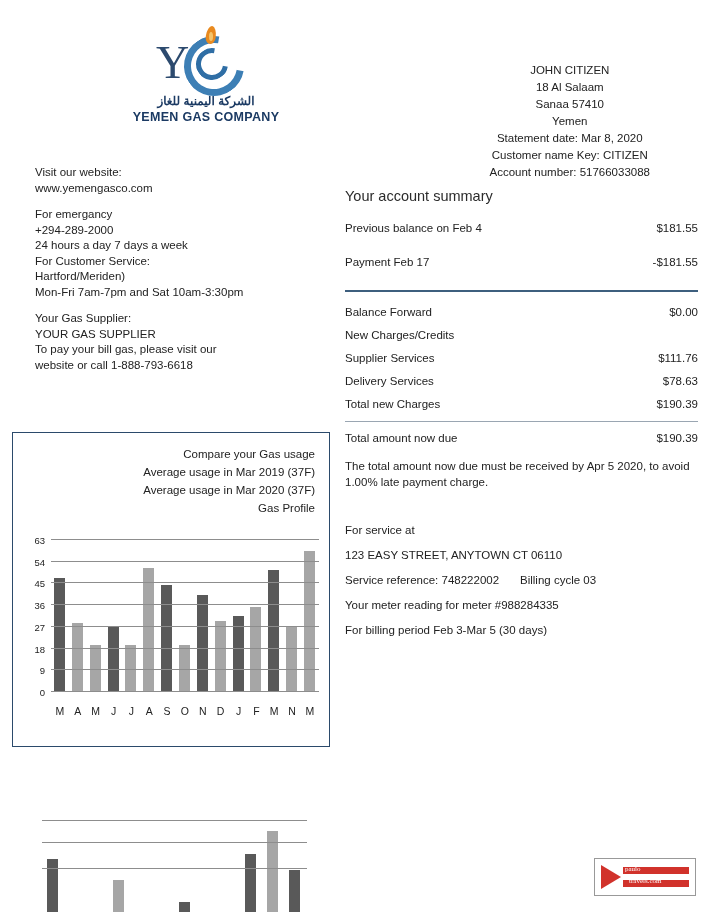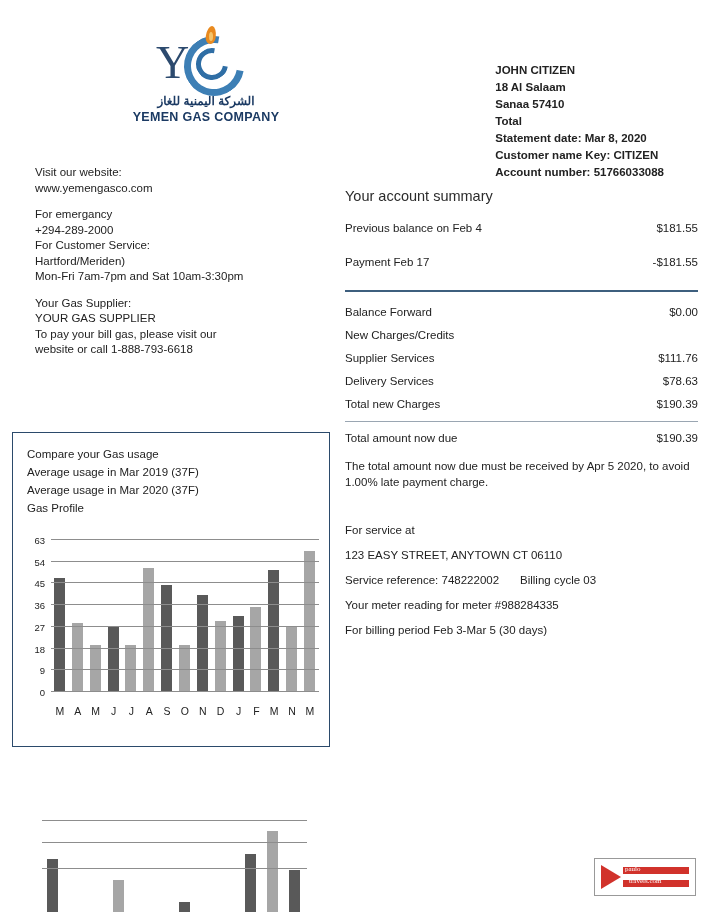--- a/index.html
+++ b/index.html
@@ -96,27 +96,26 @@
     margin-top: 2px;
     font-size: 12.5px;
     color: #1b3a63;
     font-weight: bold;
     letter-spacing: .3px;
   }
 
   
   .cust-block {
     position: absolute;
-    right: 44px;
+    right: 58px;
     top: 62px;
-    text-align: left;
+    text-align: center;
     font-size: 11.5px;
     line-height: 17px;
     color: #222;
-    font-weight: bold;
   }
 
   
   .left-info {
     position: absolute;
     left: 35px;
     top: 165px;
     width: 290px;
     font-size: 11.5px;
     line-height: 15.5px;
@@ -179,20 +178,21 @@
     width: 318px;
     height: 315px;
     border: 1.5px solid #2b4a6b;
     box-sizing: border-box;
     padding: 12px 14px;
   }
   .chartbox .title {
     font-size: 11.5px;
     line-height: 18px;
     color: #222;
+    text-align: right;
   }
   .plot {
     position: relative;
     margin-top: 22px;
     margin-left: 24px;
     width: 268px;
     height: 152px;
   }
   .gridline {
     position: absolute;
@@ -315,34 +315,35 @@
       <span class="logo-flame-in"></span>
     </div>
     <div class="logo-arabic">الشركة اليمنية للغاز</div>
     <div class="logo-en">YEMEN GAS COMPANY</div>
   </div>
 
   <div class="cust-block">
     <div>JOHN CITIZEN</div>
     <div>18 Al Salaam</div>
     <div>Sanaa 57410</div>
-    <div>Total</div>
+    <div>Yemen</div>
     <div>Statement date: Mar 8, 2020</div>
     <div>Customer name Key: CITIZEN</div>
     <div>Account number: 51766033088</div>
   </div>
 
   <div class="left-info">
     <div class="blk">
       <div>Visit our website:</div>
       <div>www.yemengasco.com</div>
     </div>
     <div class="blk">
       <div>For emergancy</div>
       <div>+294-289-2000</div>
+      <div>24 hours a day 7 days a week</div>
       <div>For Customer Service:</div>
       <div>Hartford/Meriden)</div>
       <div>Mon-Fri 7am-7pm and Sat 10am-3:30pm</div>
     </div>
     <div class="blk">
       <div>Your Gas Supplier:</div>
       <div>YOUR GAS SUPPLIER</div>
       <div>To pay your bill gas, please visit our</div>
       <div>website or call 1-888-793-6618</div>
     </div>

